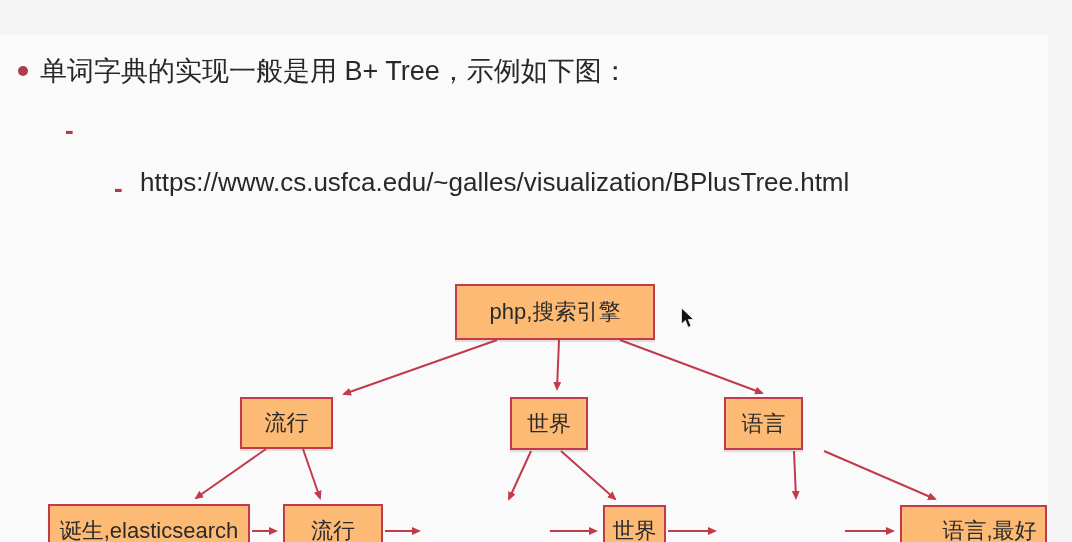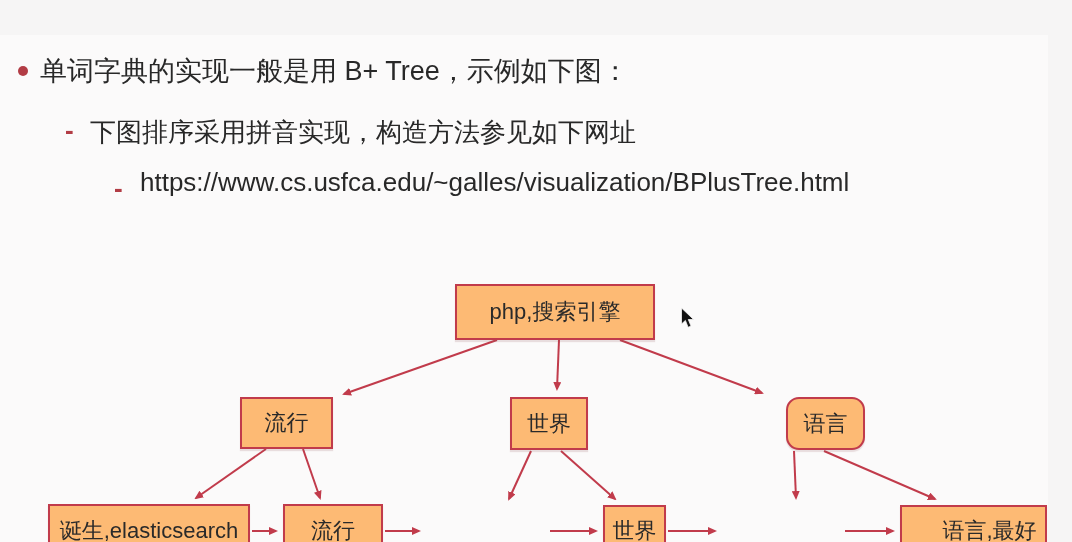--- a/index.html
+++ b/index.html
@@ -44,21 +44,20 @@
 </style>
 </head>
 <body>
 
 <div class="slide">
 
   <span class="bullet-dot"></span>
   <div class="line line-1">单词字典的实现一般是用 B+ Tree，示例如下图：</div>
 
   <span class="dash-marker dash-2">-</span>
-  <div class="line line-2">下图排序采用拼音实现，构造方法参见如下网址</div>
 
   <span class="dash-marker dash-3">-</span>
   <div class="line line-3">https://www.cs.usfca.edu/~galles/visualization/BPlusTree.html</div>
 
   <svg class="edges" width="1072" height="542" viewBox="0 0 1072 542">
     <defs>
       <marker id="ah" markerWidth="9" markerHeight="8" refX="7" refY="4" orient="auto" markerUnits="userSpaceOnUse">
         <path d="M0,0 L9,4 L0,8 Z" fill="#c13b4b"></path>
       </marker>
     </defs>
@@ -82,21 +81,21 @@
       <line x1="550" y1="496" x2="596" y2="496" marker-end="url(#ah)"></line>
       <line x1="668" y1="496" x2="715" y2="496" marker-end="url(#ah)"></line>
       <line x1="845" y1="496" x2="893" y2="496" marker-end="url(#ah)"></line>
     </g>
   </svg>
 
   <div class="node" style="left:455px;top:249px;width:200px;height:56px;">php,搜索引擎</div>
 
   <div class="node" style="left:240px;top:362px;width:93px;height:52px;">流行</div>
   <div class="node" style="left:510px;top:362px;width:78px;height:53px;">世界</div>
-  <div class="node" style="left:786px;top:362px;width:79px;height:53px;border-radius:13px;">语言</div>
+  <div class="node" style="left:724px;top:362px;width:79px;height:53px;">语言</div>
 
   <div class="node" style="left:48px;top:469px;width:202px;height:53px;">诞生,elasticsearch</div>
   <div class="node" style="left:283px;top:469px;width:100px;height:53px;">流行</div>
   <div class="node" style="left:603px;top:470px;width:63px;height:52px;">世界</div>
   <div class="node" style="left:900px;top:470px;width:147px;height:52px;padding-left:32px;">语言,最好</div>
 
   <svg class="cursor" viewBox="0 0 15 23">
     <path d="M1.5,1 L1.5,17 L5.4,13.4 L8.1,20.3 L11,19.1 L8.3,12.5 L13.6,12.5 Z" fill="#111" stroke="#f6f5f5" stroke-width="0.8"></path>
   </svg>
 

